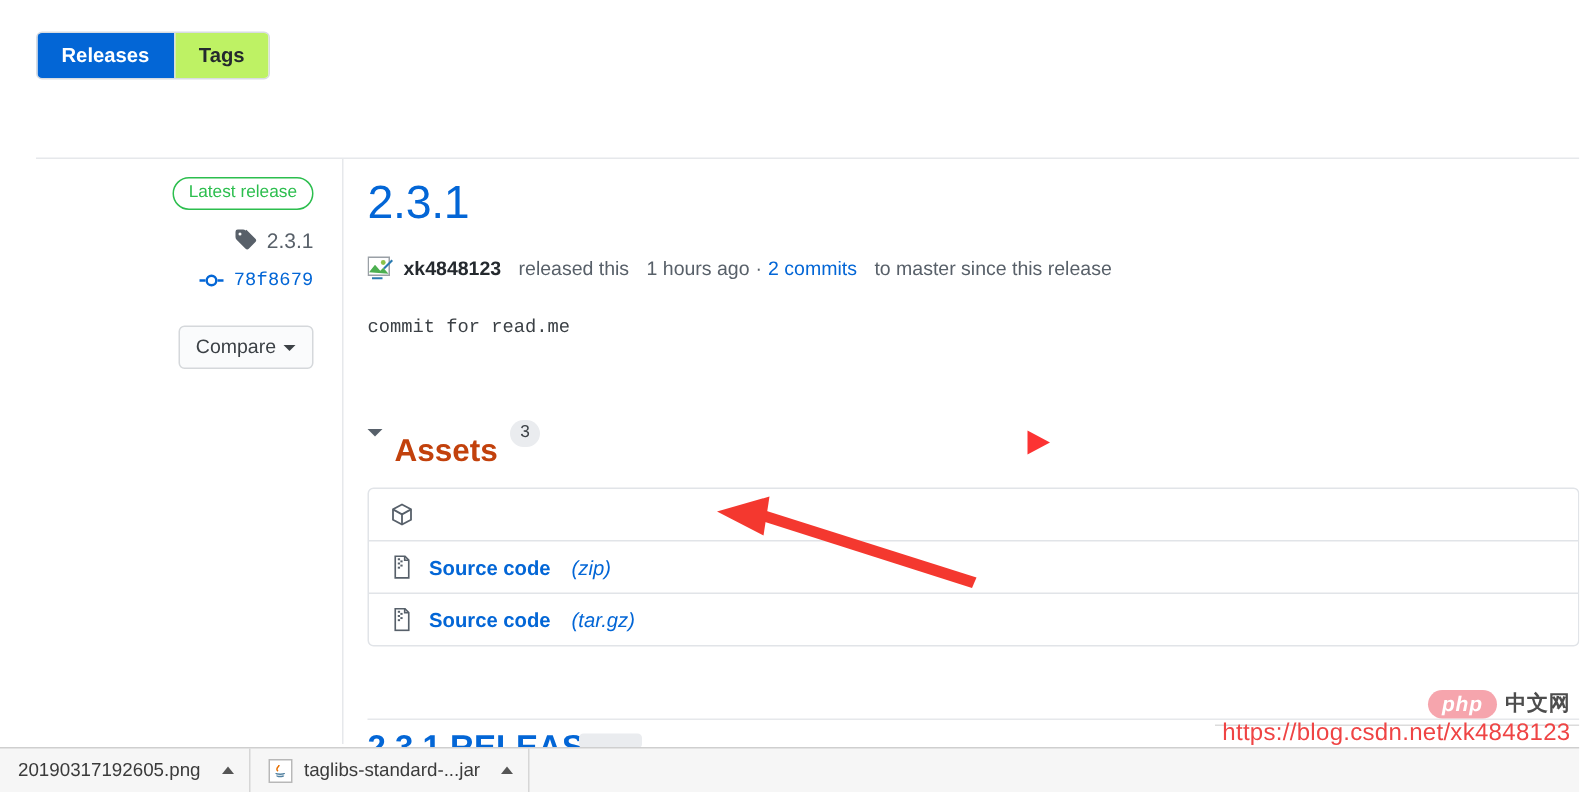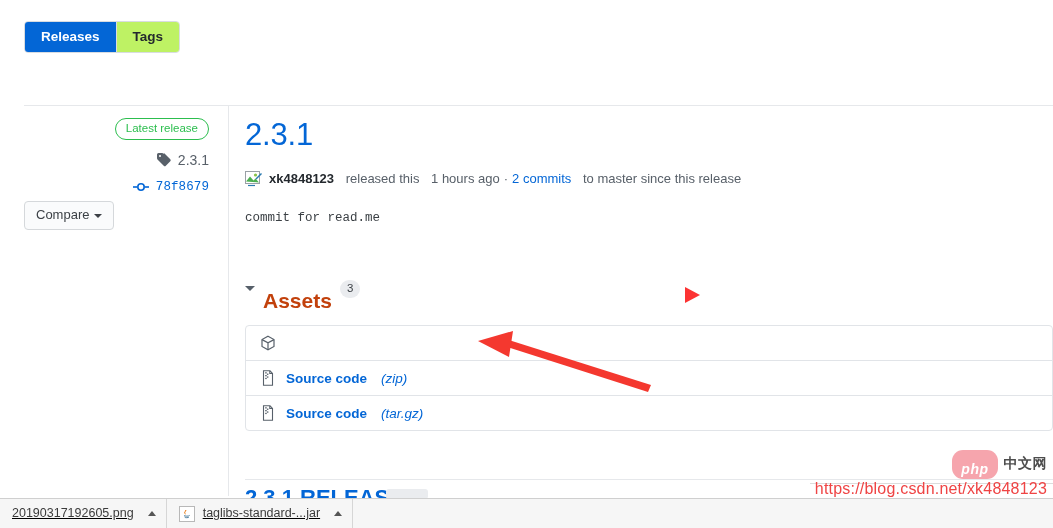--- a/index.html
+++ b/index.html
@@ -109,23 +109,23 @@
     color: #586069;
   }
   .sb-commit-text {
     font-size: 12.5px;
     color: #0366d6;
     font-family: "Liberation Mono", monospace;
     letter-spacing: 0.1px;
   }
   .icon-svg { display: block; }
   .compare-wrap {
-    margin-top: 7px;
-    display: flex;
-    justify-content: flex-start;
+    margin-top: 23px;
+    display: flex;
+    justify-content: flex-end;
   }
   .compare-btn {
     display: inline-flex;
     align-items: center;
     gap: 5px;
     border: 1px solid #d5d8db;
     border-radius: 4px;
     background: #fafbfc;
     color: #3c4146;
     font-size: 13px;
@@ -290,21 +290,20 @@
   .download-bar {
     position: absolute;
     left: 0;
     bottom: 0;
     width: 1053px;
     height: 30px;
     background: #f6f6f6;
     border-top: 1px solid #cfcfcf;
     display: flex;
     align-items: center;
-    text-decoration: underline;
   }
   .dl-item {
     display: flex;
     align-items: center;
     gap: 8px;
     height: 100%;
     padding: 0 10px 0 12px;
     border-right: 1px solid #d6d6d6;
     font-size: 12.5px;
     color: #3b3b3b;
@@ -345,21 +344,21 @@
     gap: 6px;
     margin-bottom: 1px;
   }
   .wm-php {
     background: #f6a5ad;
     color: #ffffff;
     font-style: italic;
     font-weight: bold;
     font-size: 14px;
     border-radius: 11px;
-    padding: 11px 9px 2px;
+    padding: 1px 9px 2px;
     line-height: 1.15;
     letter-spacing: 0.5px;
   }
   .wm-cn {
     color: #4d4d4d;
     font-size: 14px;
     font-weight: bold;
     letter-spacing: 0.5px;
   }
   .wm-url {

